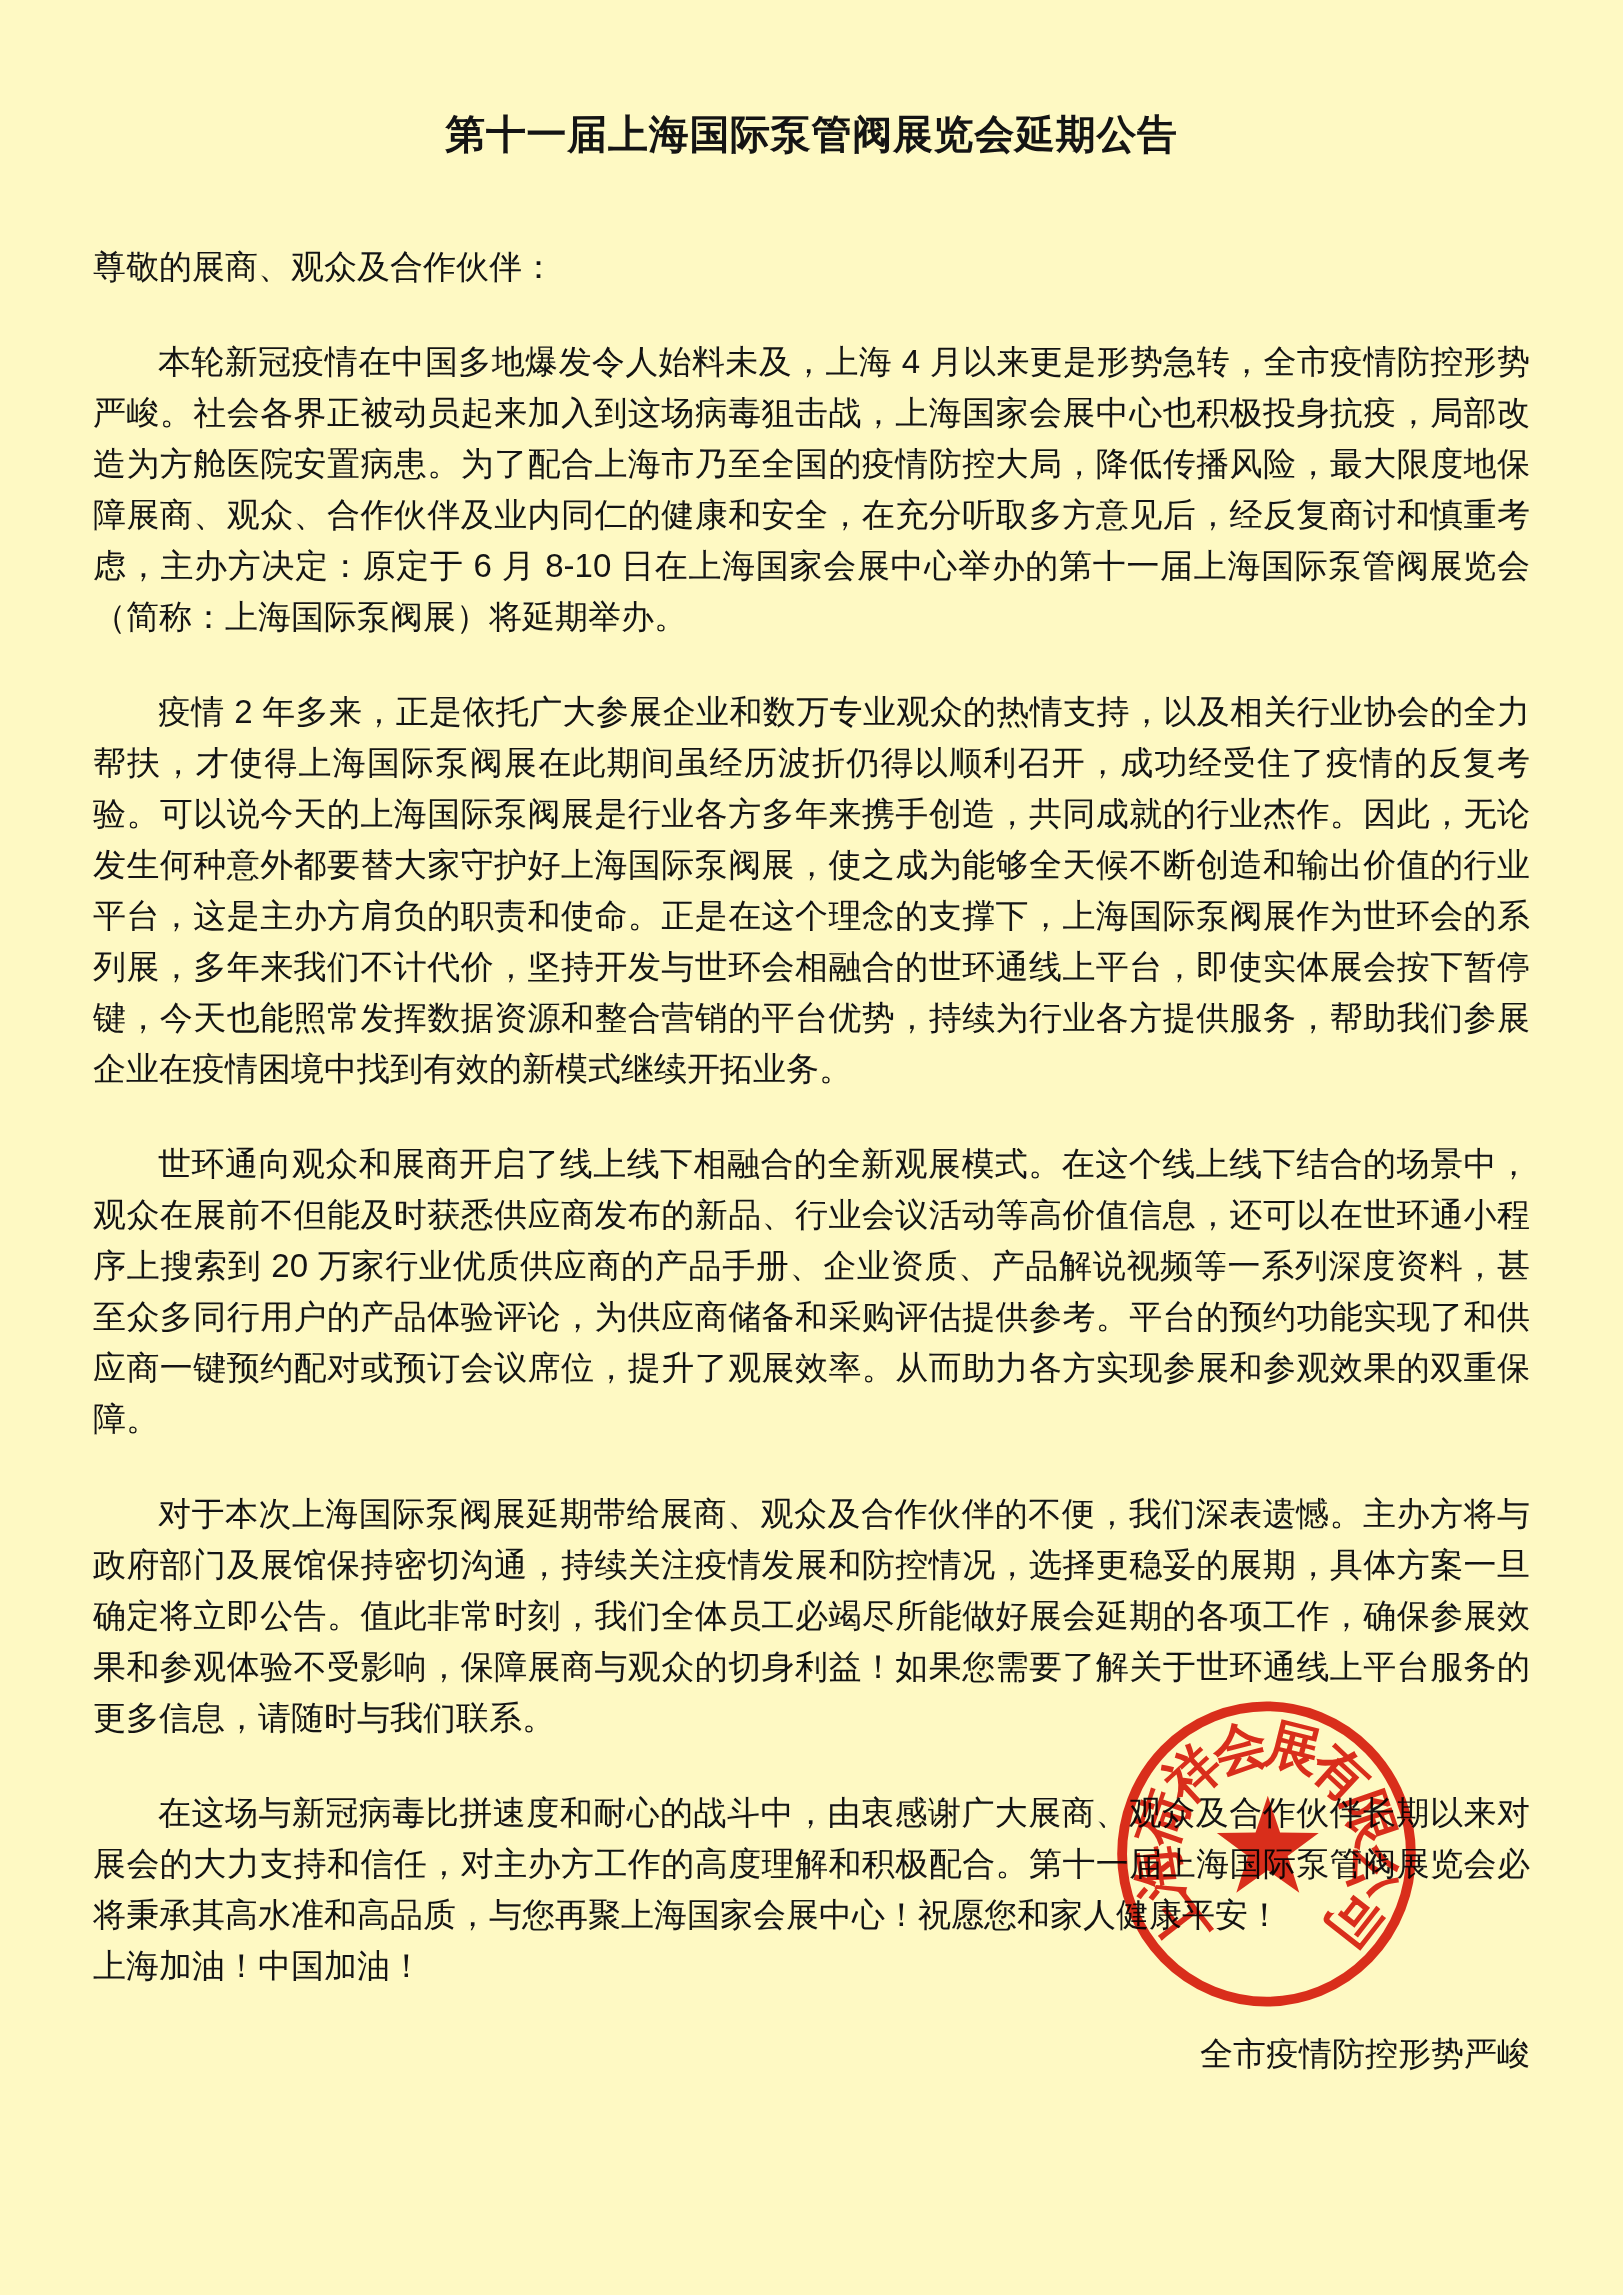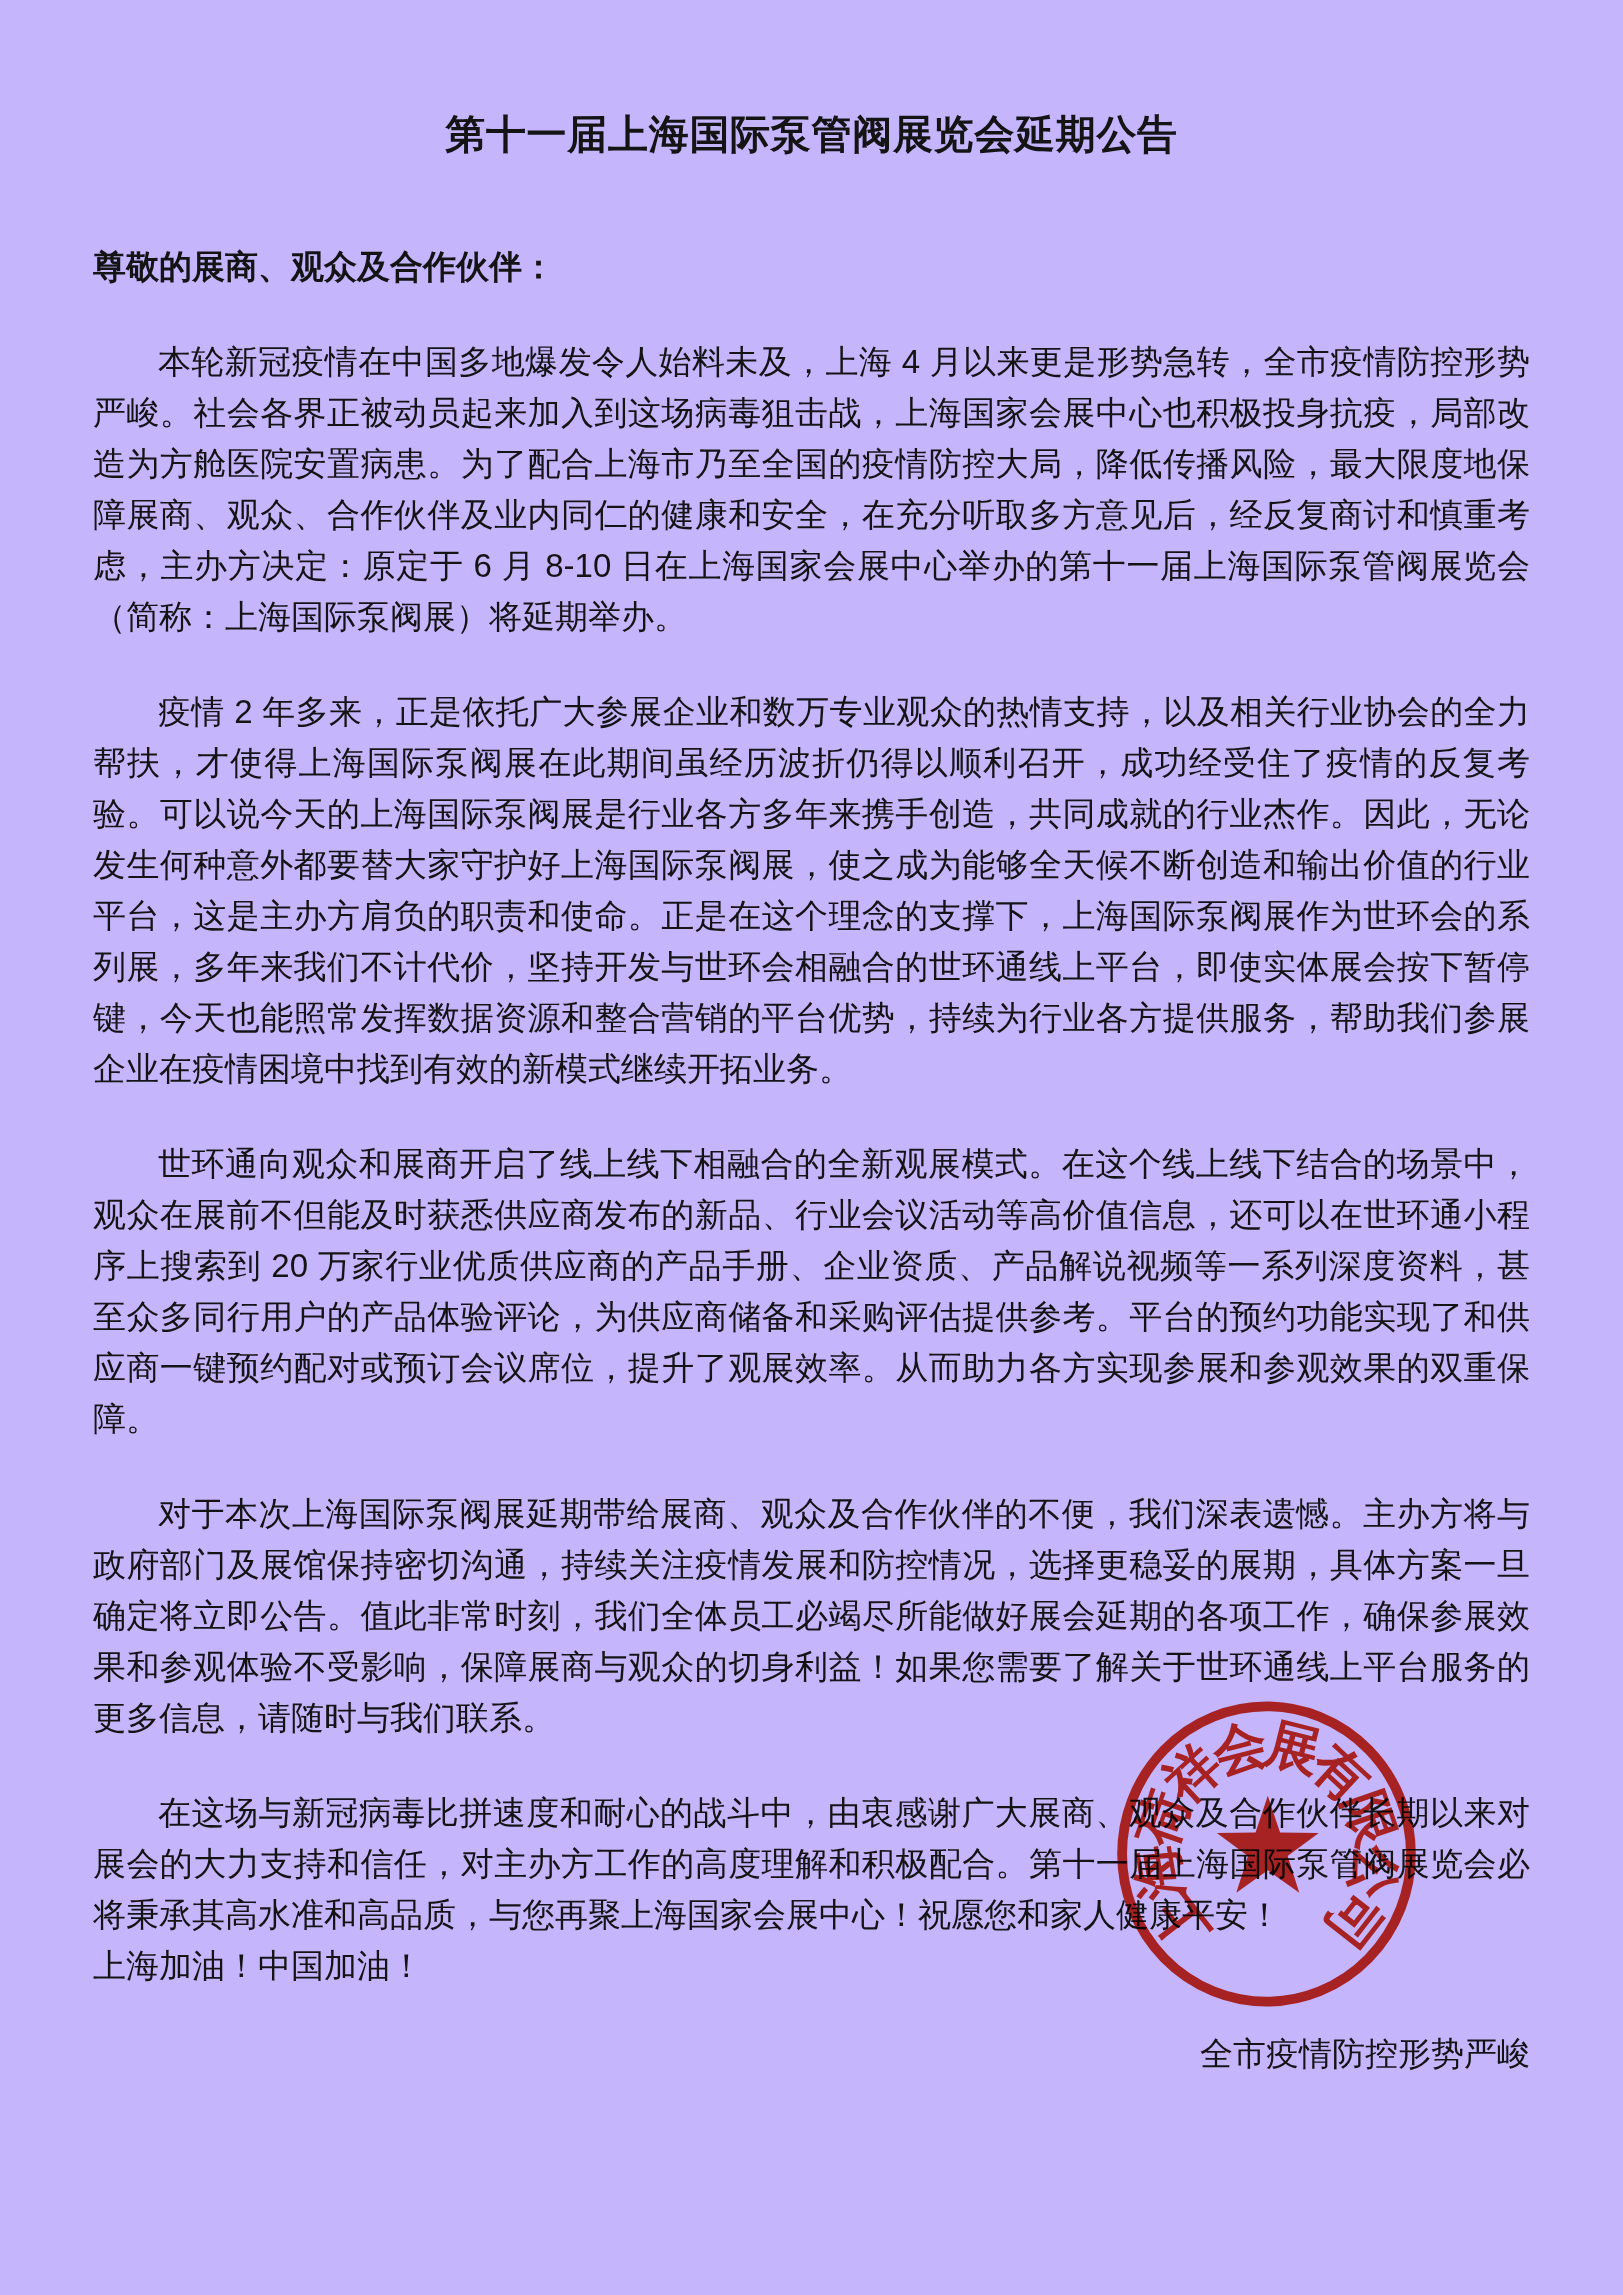--- a/index.html
+++ b/index.html
@@ -1,37 +1,37 @@
 <!DOCTYPE html>
 <html style="font-size:10.5px"><head>
 <meta charset="utf-8">
 <style>
   html, body { margin: 0; padding: 0; background: #e8e8e8; }
   .page {
     position: relative;
     width: 1623px;
     height: 2295px;
-    background: #c4b5fd;
+    background: #fef9c3;
     box-sizing: border-box;
     padding: 105px 93px 0 93px;
     font-family: "Liberation Sans", sans-serif;
     color: #141414;
     overflow: hidden;
   }
   .doc-title {
     font-size: 40px;
     font-weight: bold;
     text-align: center;
     margin: 0 0 77px 0;
     line-height: 59px;
     letter-spacing: 0.7px;
   }
   .salutation {
     font-size: 33px;
-    font-weight: bold;
+    font-weight: normal;
     line-height: 51px;
     margin: 0;
   }
   p.body-para {
     font-size: 33px;
     line-height: 51px;
     text-align: justify;
     text-indent: 65px;
     margin: 44px 0 0 0;
     word-break: break-all;

